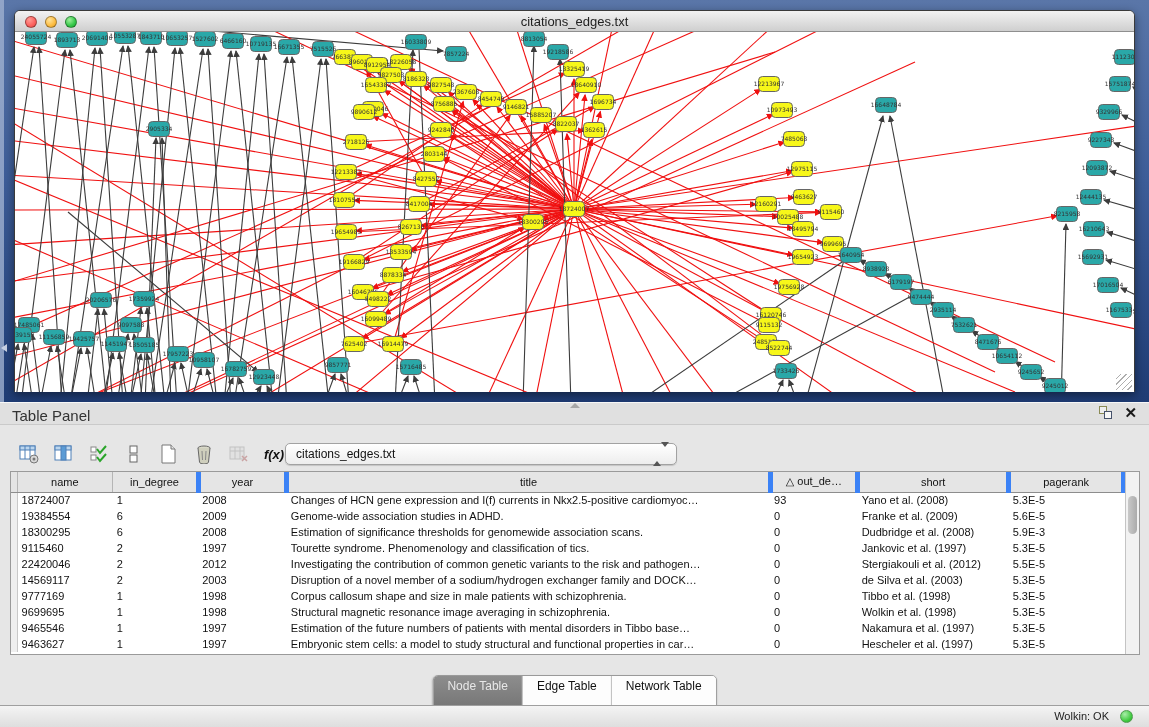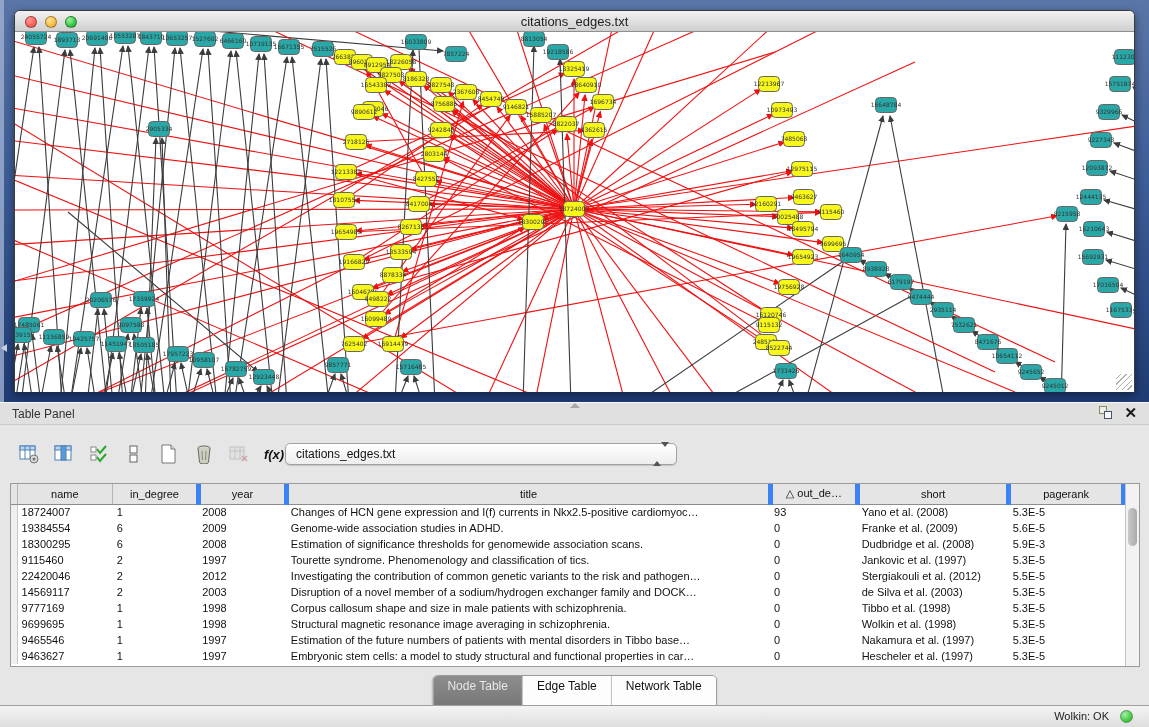--- a/index.html
+++ b/index.html
@@ -32,21 +32,21 @@
   .net-canvas svg { display:block; }
   .net-canvas svg text { font-family:"DejaVu Sans", sans-serif; font-size:6px; fill:#333; }
   .resize-grip { position:absolute; right:2px; bottom:2px; width:16px; height:16px;
     background:repeating-linear-gradient(135deg,transparent 0 3px,#9a9a9a 3px 4px); opacity:.8; }
 
   
   .table-panel { position:absolute; left:0; top:402px; width:1149px; height:303px;
     background:#e6e6e6; border-top:1px solid #f7f7f7; }
   .panel-titlebar { position:relative; height:22px; background:#e0e0e0;
     border-bottom:1px solid #cacaca; }
-  .panel-titlebar .ptitle { position:absolute; left:12px; top:4px; font-size:12px; color:#333; }
+  .panel-titlebar .ptitle { position:absolute; left:12px; top:4px; font-size:15px; color:#333; }
   .splitter-grip { position:absolute; left:50%; top:0; margin-left:-5px; width:0; height:0;
     border-left:5px solid transparent; border-right:5px solid transparent;
     border-bottom:5px solid #8f8f8f; opacity:.7; }
   .panel-buttons { position:absolute; right:12px; top:3px; display:flex; gap:12px; align-items:center; }
   .float-icon { position:relative; width:13px; height:13px; display:inline-block; }
   .float-icon .sq1 { position:absolute; left:0; top:0; width:8px; height:8px;
     border:1.5px solid #8a8a55; background:#eee; }
   .float-icon .sq2 { position:absolute; right:0; bottom:0; width:8px; height:8px;
     border:1.5px solid #46526b; background:#f7f7f7; }
   .close-icon { font-size:15px; font-weight:bold; color:#1a1a1a; line-height:13px; cursor:default; }
@@ -60,21 +60,21 @@
     border:1px solid #a2a2a2; border-radius:5px;
     background:linear-gradient(to bottom,#ffffff,#ededed);
     box-shadow:0 1px 1px rgba(0,0,0,.15); font-size:12px; color:#111; }
   .table-select .val { position:absolute; left:10px; top:3px; }
   .table-select .spin { position:absolute; right:7px; top:3px; }
   .spin .up { width:0; height:0; border-left:4px solid transparent; border-right:4px solid transparent;
     border-bottom:5px solid #555; margin-bottom:2px; }
   .spin .dn { width:0; height:0; border-left:4px solid transparent; border-right:4px solid transparent;
     border-top:5px solid #555; }
 
-  .table-wrap { position:absolute; left:10px; top:80px; width:1130px; height:184px;
+  .table-wrap { position:absolute; left:10px; top:68px; width:1130px; height:184px;
     background:#fff; border:1px solid #9a9a9a; }
   table.data { border-collapse:collapse; table-layout:fixed; width:1115px; font-size:11px; color:#111; }
   table.data th { height:20px; font-weight:normal; text-align:center;
     background:#e5e5e5; border-right:5px solid #3b82f6; border-bottom:1px solid #8d8d8d;
     overflow:hidden; white-space:nowrap; }
   table.data th.stub, table.data th.namecol { background:#e4e4e4; border-right:1px solid #b5b5b5; }
   table.data td { height:16px; padding:0 4px; overflow:hidden; white-space:nowrap;
     border:none; }
   table.data td.stub { background:#efefef; border-right:1px solid #c9c9c9; padding:0; }
   .vscroll { position:absolute; right:0; top:0; bottom:0; width:14px;

